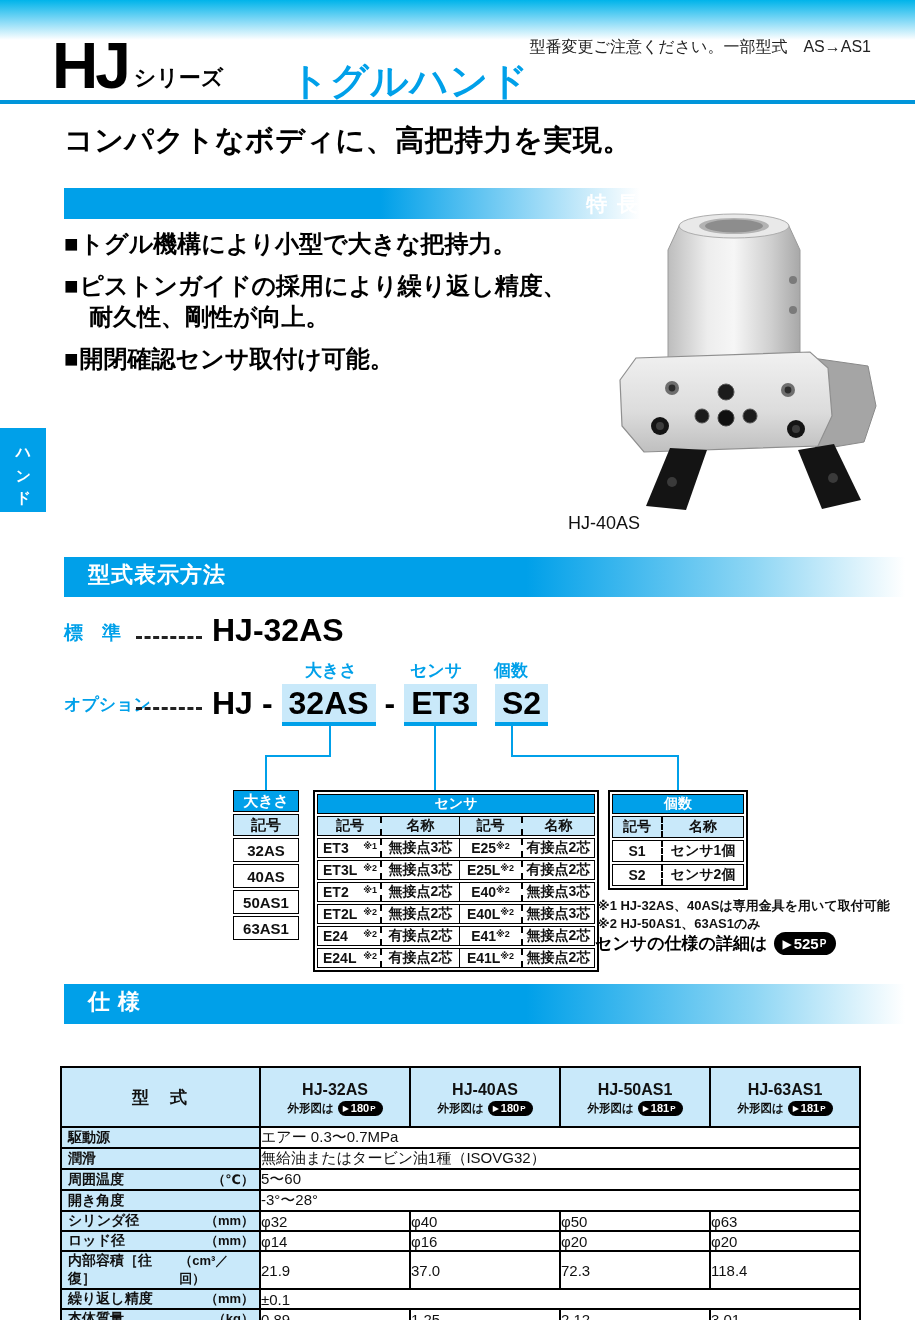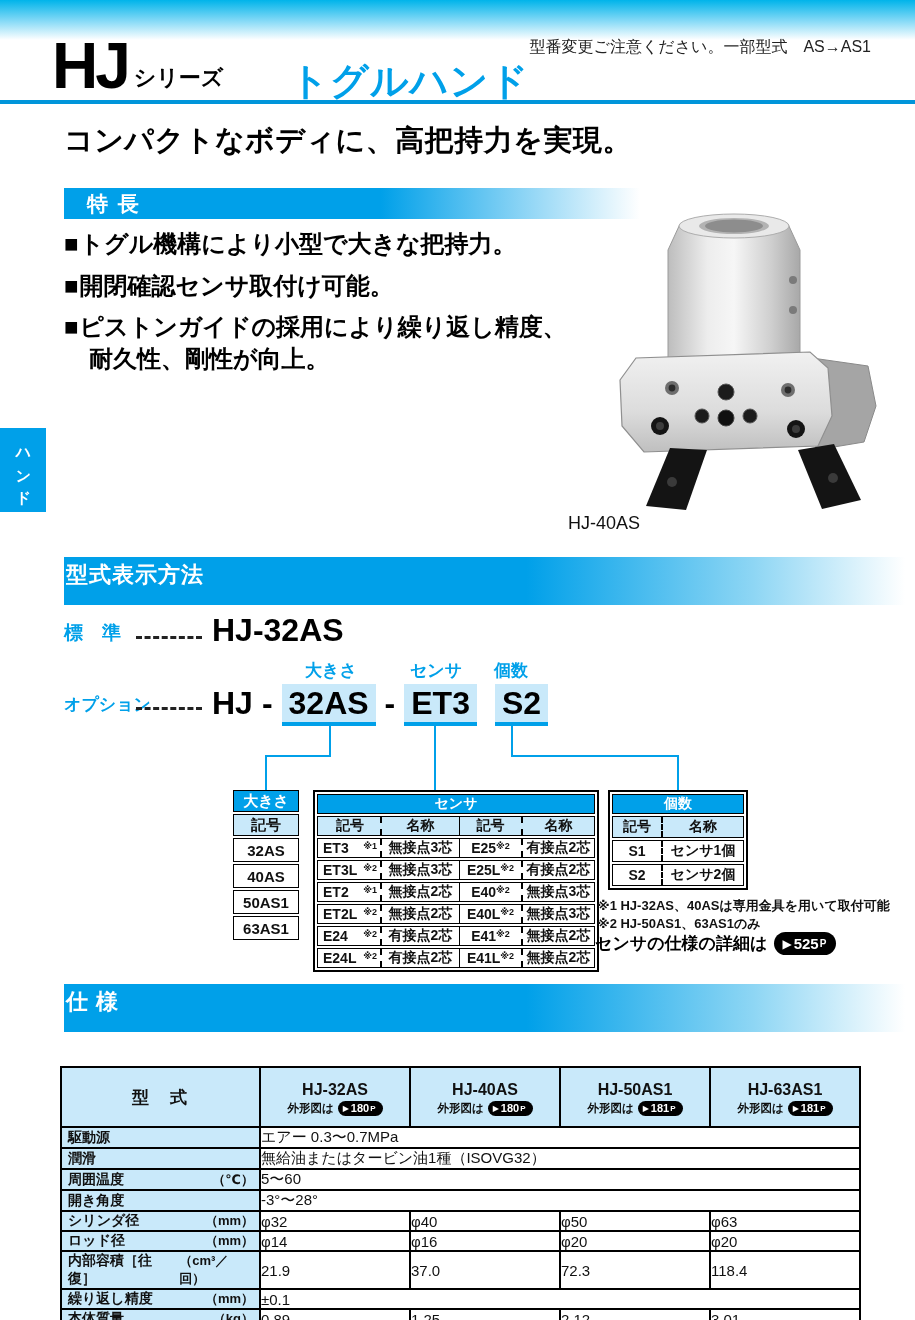--- a/index.html
+++ b/index.html
@@ -16,24 +16,24 @@
   .brand .hj { font-size:64px; font-weight:900; letter-spacing:-3px; line-height:1.0; color:#000; }
   .brand .suffix { font-size:22px; font-weight:800; margin-left:6px; margin-bottom:5px; color:#000; }
   .prod-title { position:absolute; left:290px; top:56px; font-size:38px; font-weight:900; color:#00A0E9; letter-spacing:1px; }
   .top-note { position:absolute; right:44px; top:37px; font-size:16px; color:#222; }
   .blue-rule { position:absolute; left:0; top:100px; width:915px; height:4px; background:#0095DA; }
   .headline { position:absolute; left:64px; top:121px; font-size:29px; font-weight:900; letter-spacing:0.5px; color:#000; }
   
   .band { position:absolute; color:#fff; font-weight:800; }
   .band-feat { left:64px; top:188px; width:576px; height:31px;
     background:linear-gradient(90deg,#00A0E9 0%,#00A0E9 55%,#ffffff 100%);
-    font-size:21px; line-height:31px; padding-left:23px; letter-spacing:2px; }
-  .band-wide { left:64px; width:841px; height:48px;
+    font-size:21px; line-height:31px; padding-left:23px; letter-spacing:2px;text-align:right; }
+  .band-wide { left:64px; width:841px; height:40px;
     background:linear-gradient(90deg,#00A0E9 0%,#00A0E9 55%,#8ed6f4 82%,#ffffff 100%);
-    font-size:22px; line-height:36px; padding-left:2px; letter-spacing:1px; }
+    font-size:22px; line-height:36px; padding-left:24px; letter-spacing:1px; }
   .band-model { top:557px; }
   .band-spec  { top:984px; }
   
   .features { position:absolute; left:64px; top:228px; width:524px; }
   .feature { font-size:24px; font-weight:900; line-height:1.32; margin-bottom:10px;
     text-indent:-25px; padding-left:25px; color:#000; }
   .feature .bul { margin-right:1px; }
   
   .side-tab { position:absolute; left:0; top:428px; width:46px; height:84px; background:#00A0E9;
     display:flex; align-items:center; justify-content:center; }
@@ -125,22 +125,22 @@
     <span class="suffix">シリーズ</span>
   </div>
   <div class="prod-title">トグルハンド</div>
   <div class="top-note">型番変更ご注意ください。一部型式　AS→AS1</div>
   <div class="blue-rule"></div>
   <div class="headline">コンパクトなボディに、高把持力を実現。</div>
 
   <div class="band band-feat">特 長</div>
   <div class="features">
     <div class="feature"><span class="bul">■</span><span>トグル機構により小型で大きな把持力。</span></div>
+    <div class="feature"><span class="bul">■</span><span>ピストンガイドの採用により繰り返し精度、耐久性、剛性が向上。</span></div>
     <div class="feature"><span class="bul">■</span><span>開閉確認センサ取付け可能。</span></div>
-    <div class="feature"><span class="bul">■</span><span>ピストンガイドの採用により繰り返し精度、耐久性、剛性が向上。</span></div>
   </div>
 
   <div class="side-tab">
     <span>ハンド</span>
   </div>
 
   <div class="photo">
     <svg viewBox="0 0 330 306" width="332" height="306">
       <defs>
         <linearGradient id="cyl" x1="0" y1="0" x2="1" y2="0">

